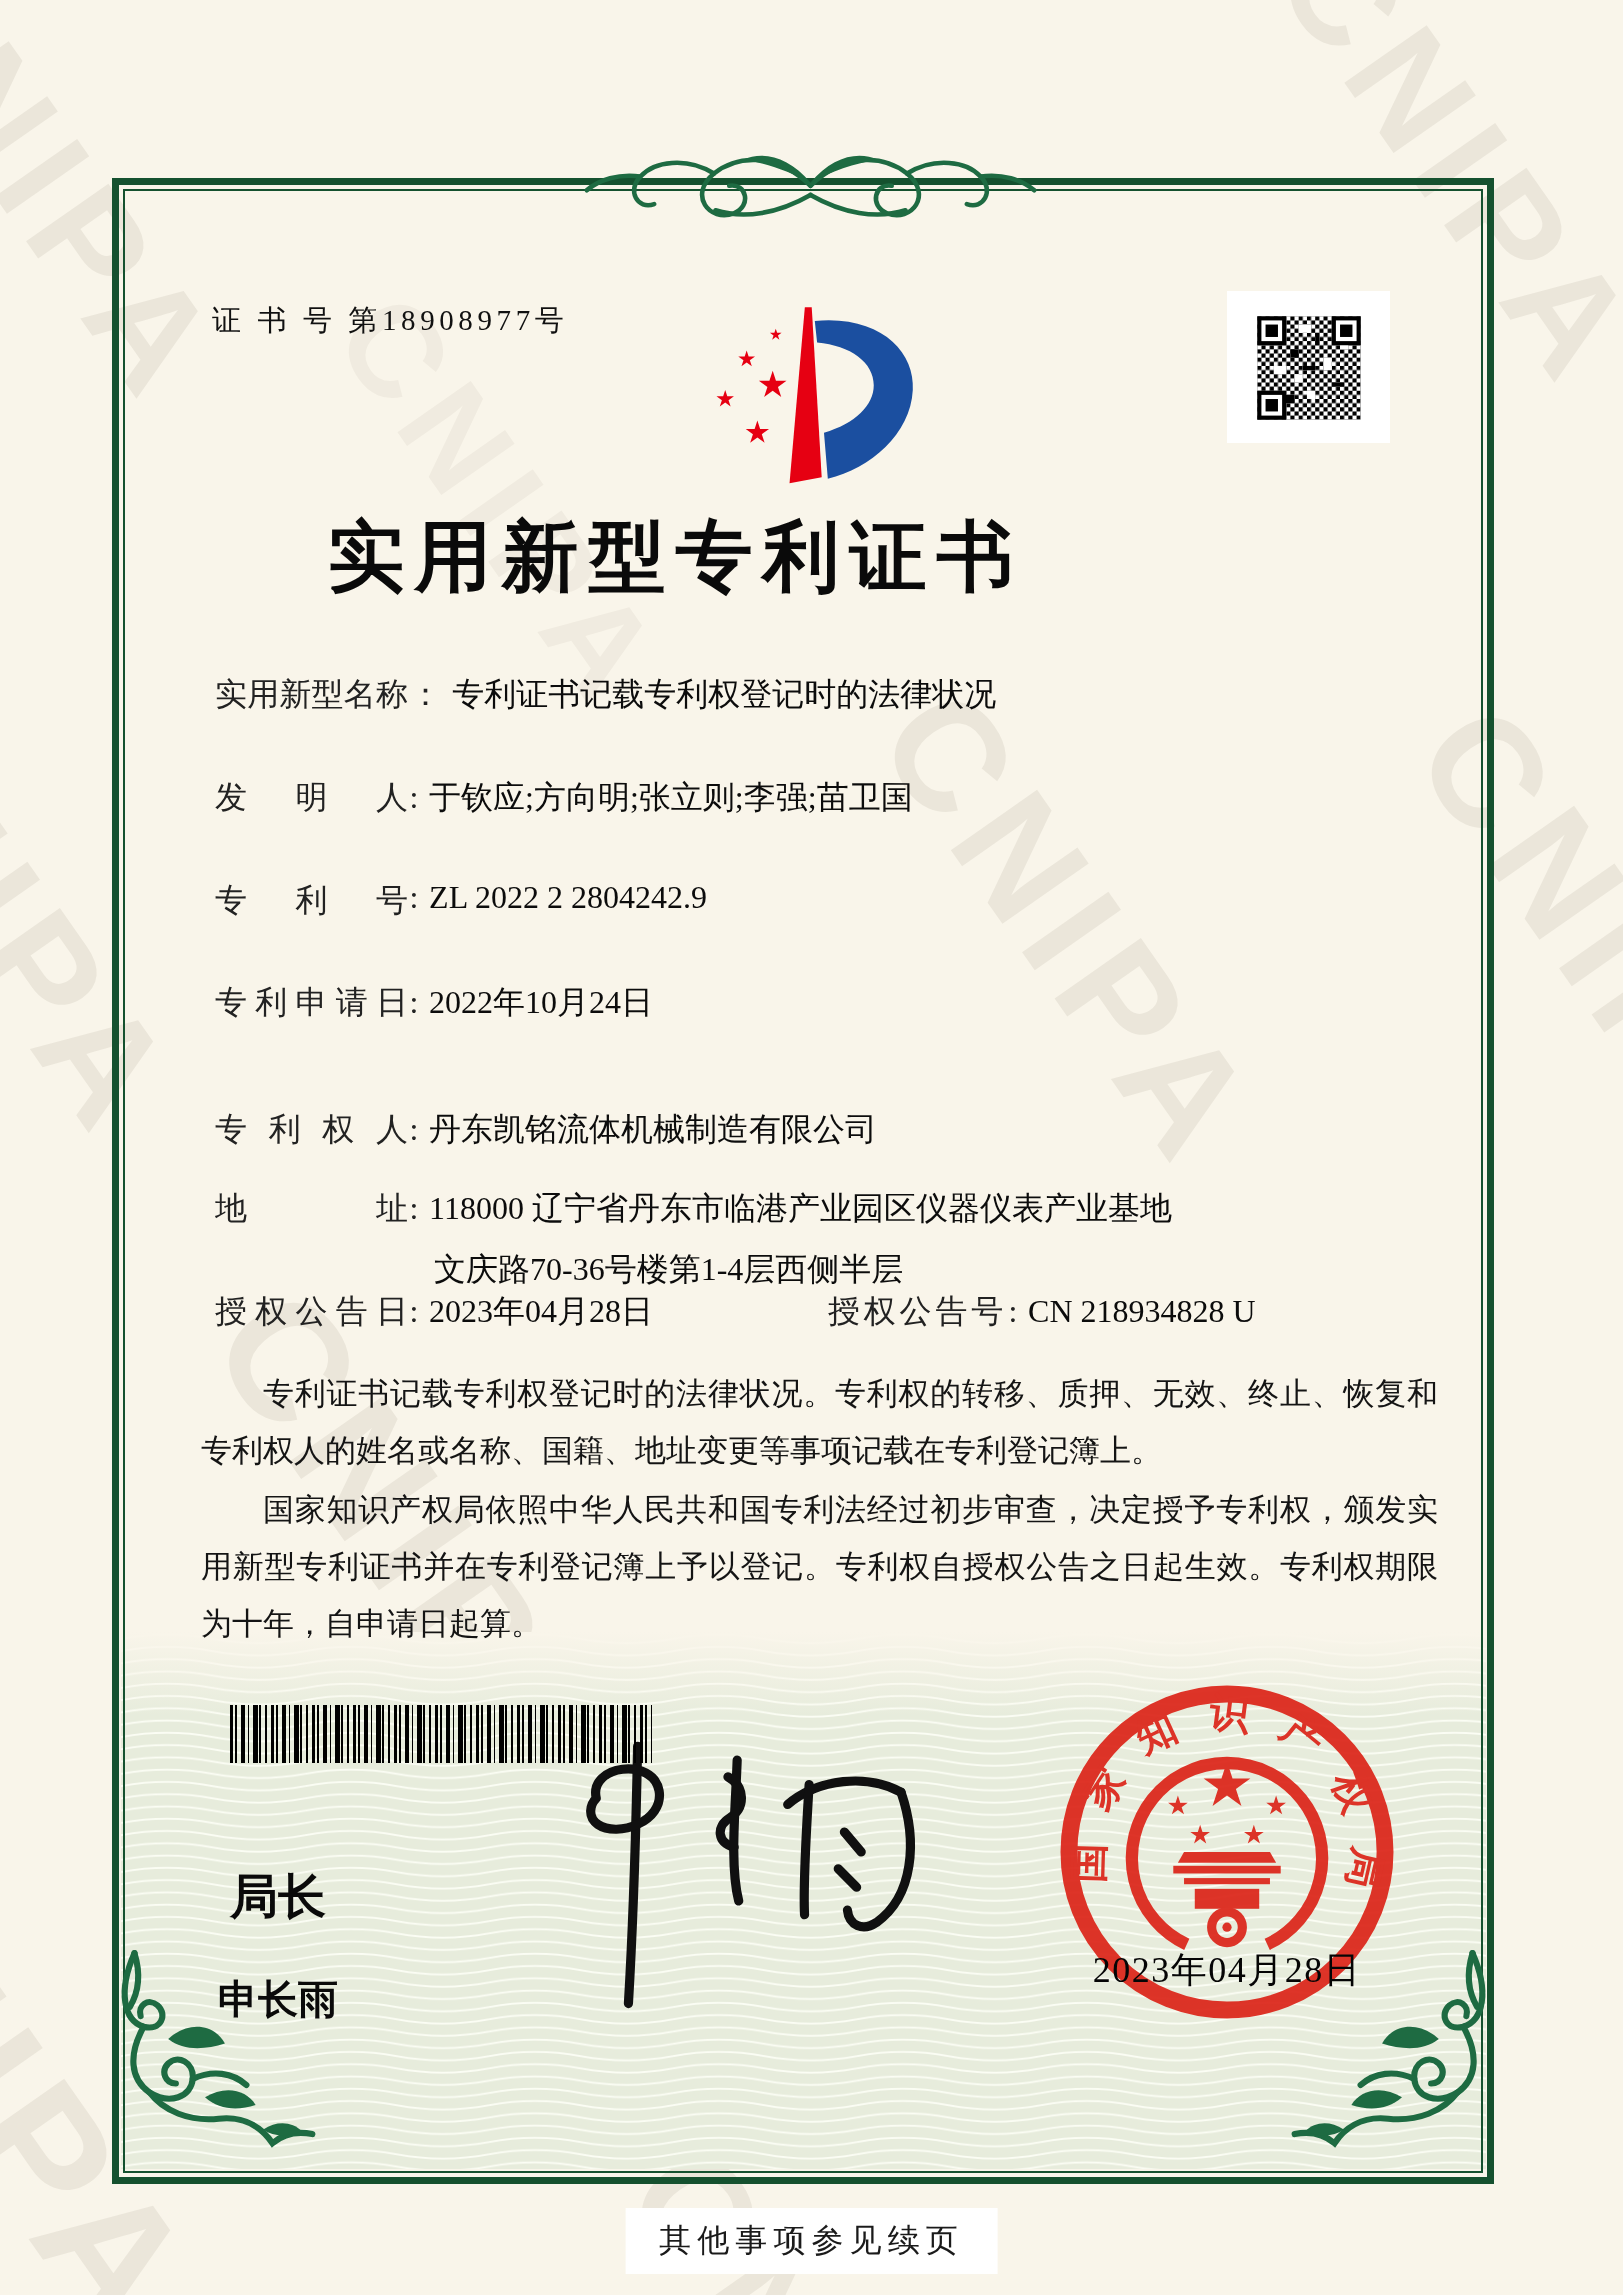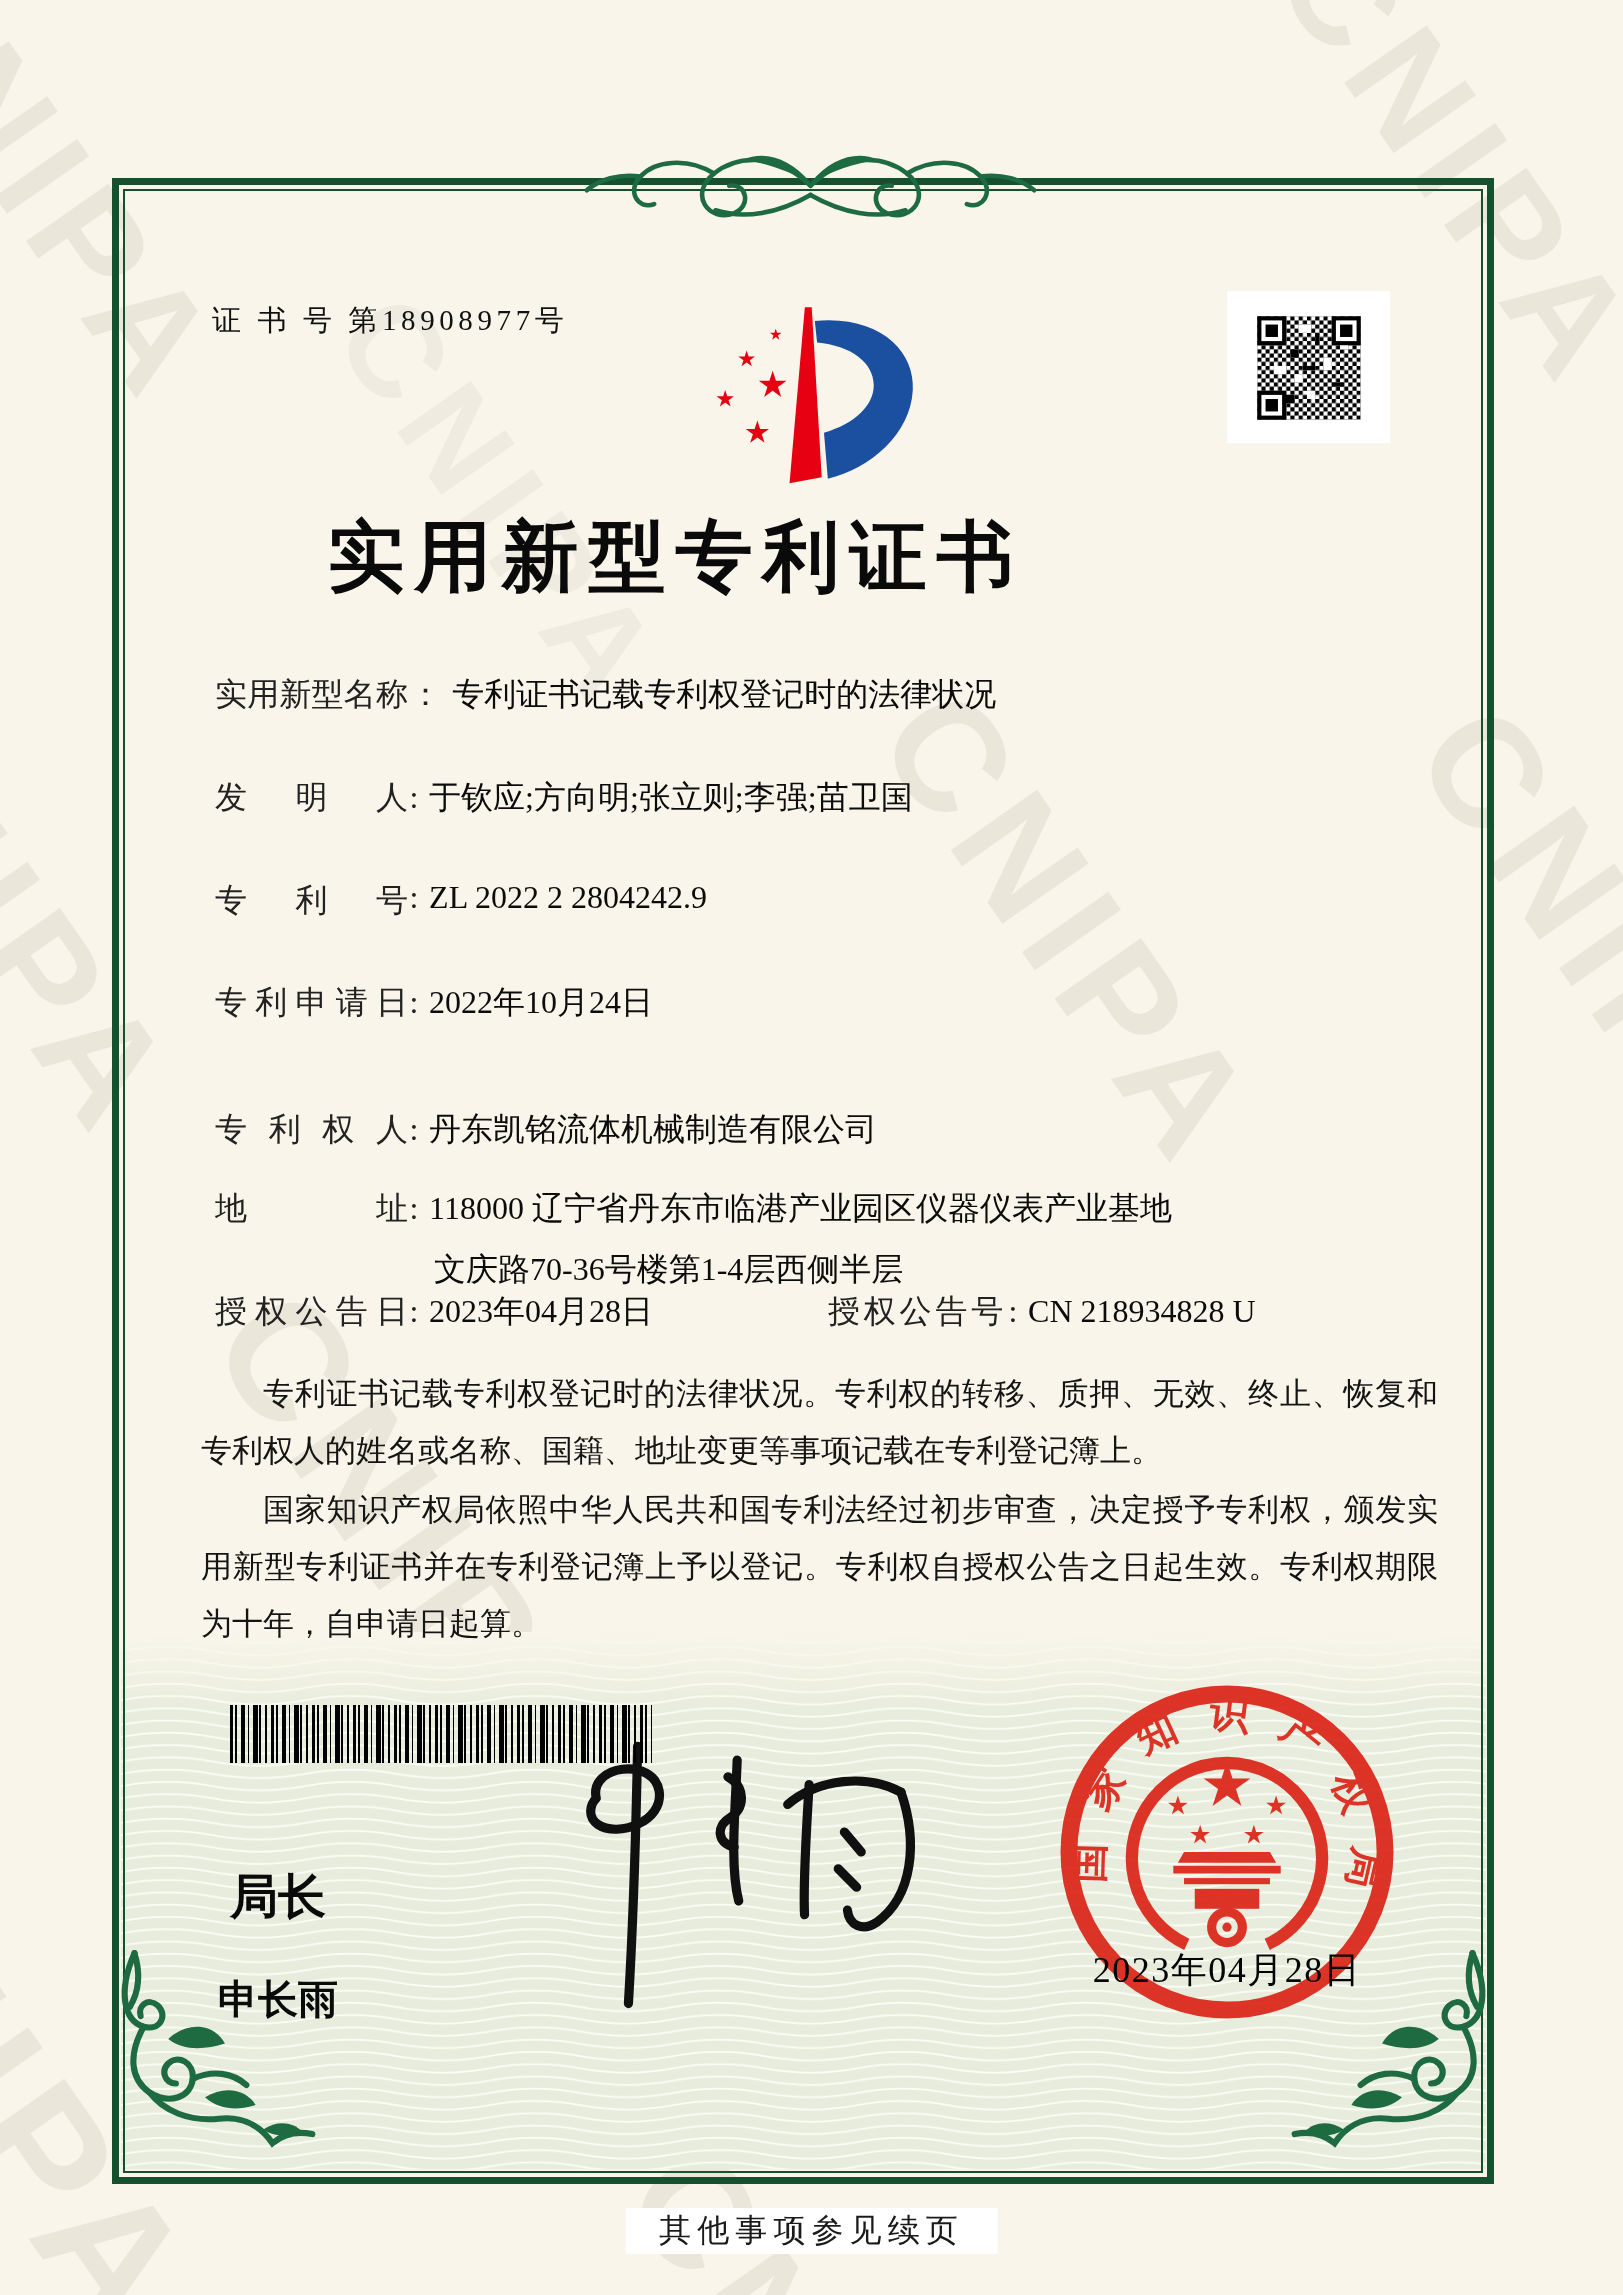--- a/index.html
+++ b/index.html
@@ -66,21 +66,21 @@
   .signature{position:absolute;left:475px;top:1734px;}
 
   .seal{position:absolute;left:1049px;top:1674px;width:356px;height:356px;}
   .seal-date{position:absolute;left:1049px;top:1946px;width:356px;text-align:center;
       font-size:36px;font-weight:500;letter-spacing:1.5px;color:#050505;}
 
   .page-info{position:absolute;left:0;top:2079px;width:1623px;text-align:center;
       font-size:26px;color:#1c1c1c;letter-spacing:2.3px;}
 
   .note-box{position:absolute;left:50%;top:2208px;transform:translateX(-50%);
-      background:#ffffff;padding:1px 34px;z-index:5;}
+      background:#ffffff;padding:11px 34px;z-index:5;}
   .note-text{font-size:32px;letter-spacing:6.1px;color:#1a1a1a;white-space:nowrap;}
 </style>
 </head>
 <body>
 
 <div class="page">
 
   <div class="wm" style="left:-38px;top:-84px;font-size:146px;">CNIPA</div>
   <div class="wm" style="left:1380px;top:-100px;font-size:146px;">CNIPA</div>
   <div class="wm" style="left:429px;top:268px;font-size:130px;color:rgba(95,88,70,0.06);">CNIPA</div>

